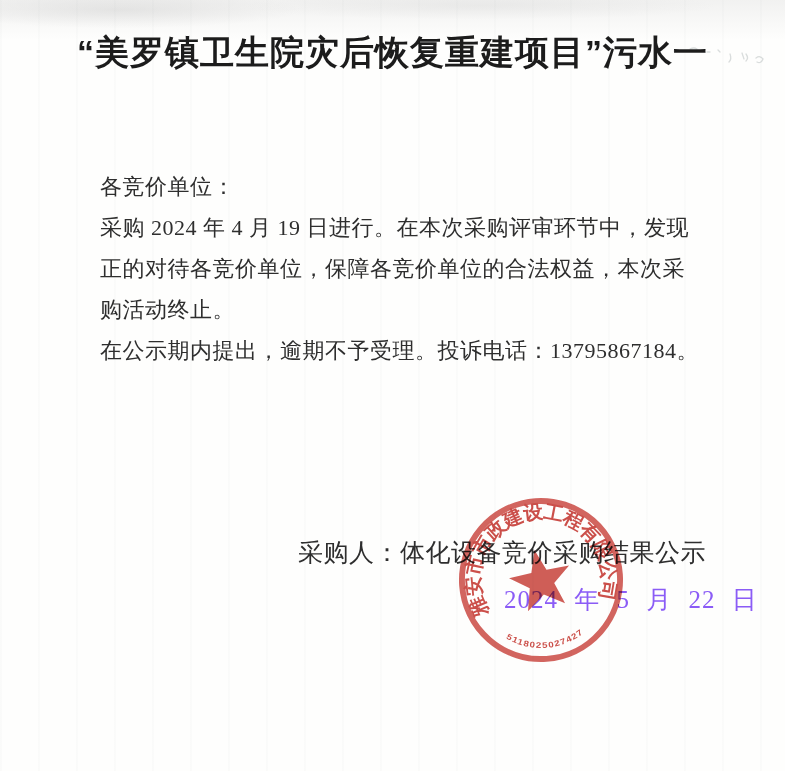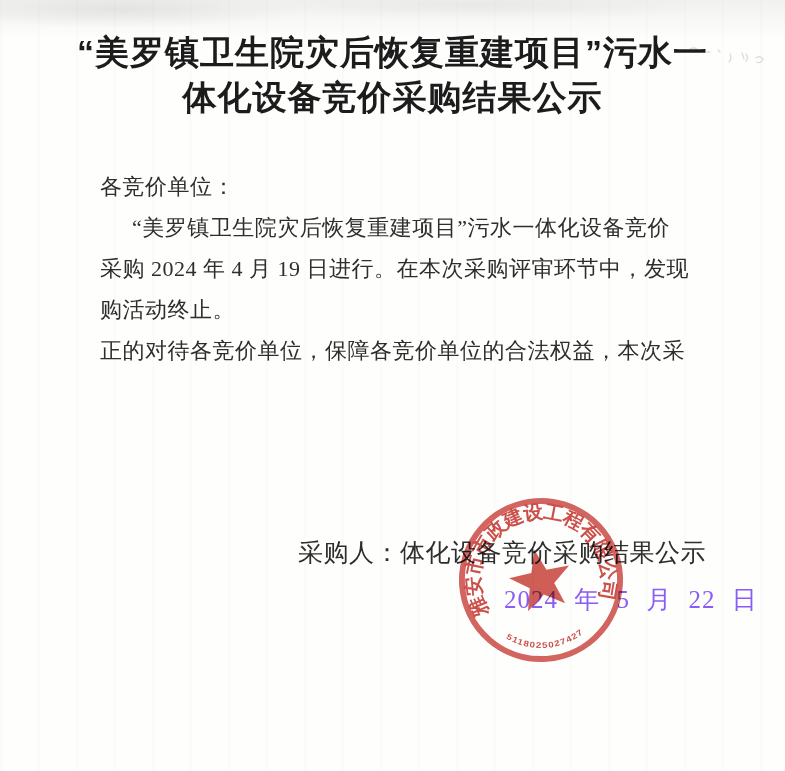--- a/index.html
+++ b/index.html
@@ -84,29 +84,28 @@
       <path d="M55 16 l3 0"></path>
       <path d="M66 14 l2 2"></path>
       <path d="M78 18 q2 5 -1 8"></path>
       <path d="M90 17 l2 6 m2 -5 q3 4 0 7"></path>
       <path d="M104 22 q4 -3 7 1 q-2 5 -6 3"></path>
     </g>
   </svg>
 
   <div class="title">
     <div>“美罗镇卫生院灾后恢复重建项目”污水一</div>
-    <div>体化设备竞价采购结果公示</div>
   </div>
 
   <div class="body-block">
     <div class="bline">各竞价单位：</div>
-    <div class="bline indent-quote">“美罗镇卫生院灾后恢复重建项目”污水一体化设备竞价</div>
     <div class="bline">采购 2024 年 4 月 19 日进行。在本次采购评审环节中，发现</div>
+    <div class="bline">正的对待各竞价单位，保障各竞价单位的合法权益，本次采</div>
     <div class="bline">购活动终止。</div>
-    <div class="bline">正的对待各竞价单位，保障各竞价单位的合法权益，本次采</div>
+    <div class="bline">在公示期内提出，逾期不予受理。投诉电话：13795867184。</div>
   </div>
 
   <div class="sig-buyer">采购人：体化设备竞价采购结果公示</div>
   <div class="sig-date">2024 年 5 月 22 日</div>
 
   <div class="seal">
     <svg viewBox="0 0 200 200">
       <defs>
         <path id="arc-company" d="M 36.6,133.8 A 72,72 0 1 1 163.4,133.8" fill="none"></path>
         <path id="arc-number" d="M 50.7,163 A 80,80 0 0 0 149.3,163" fill="none"></path>

